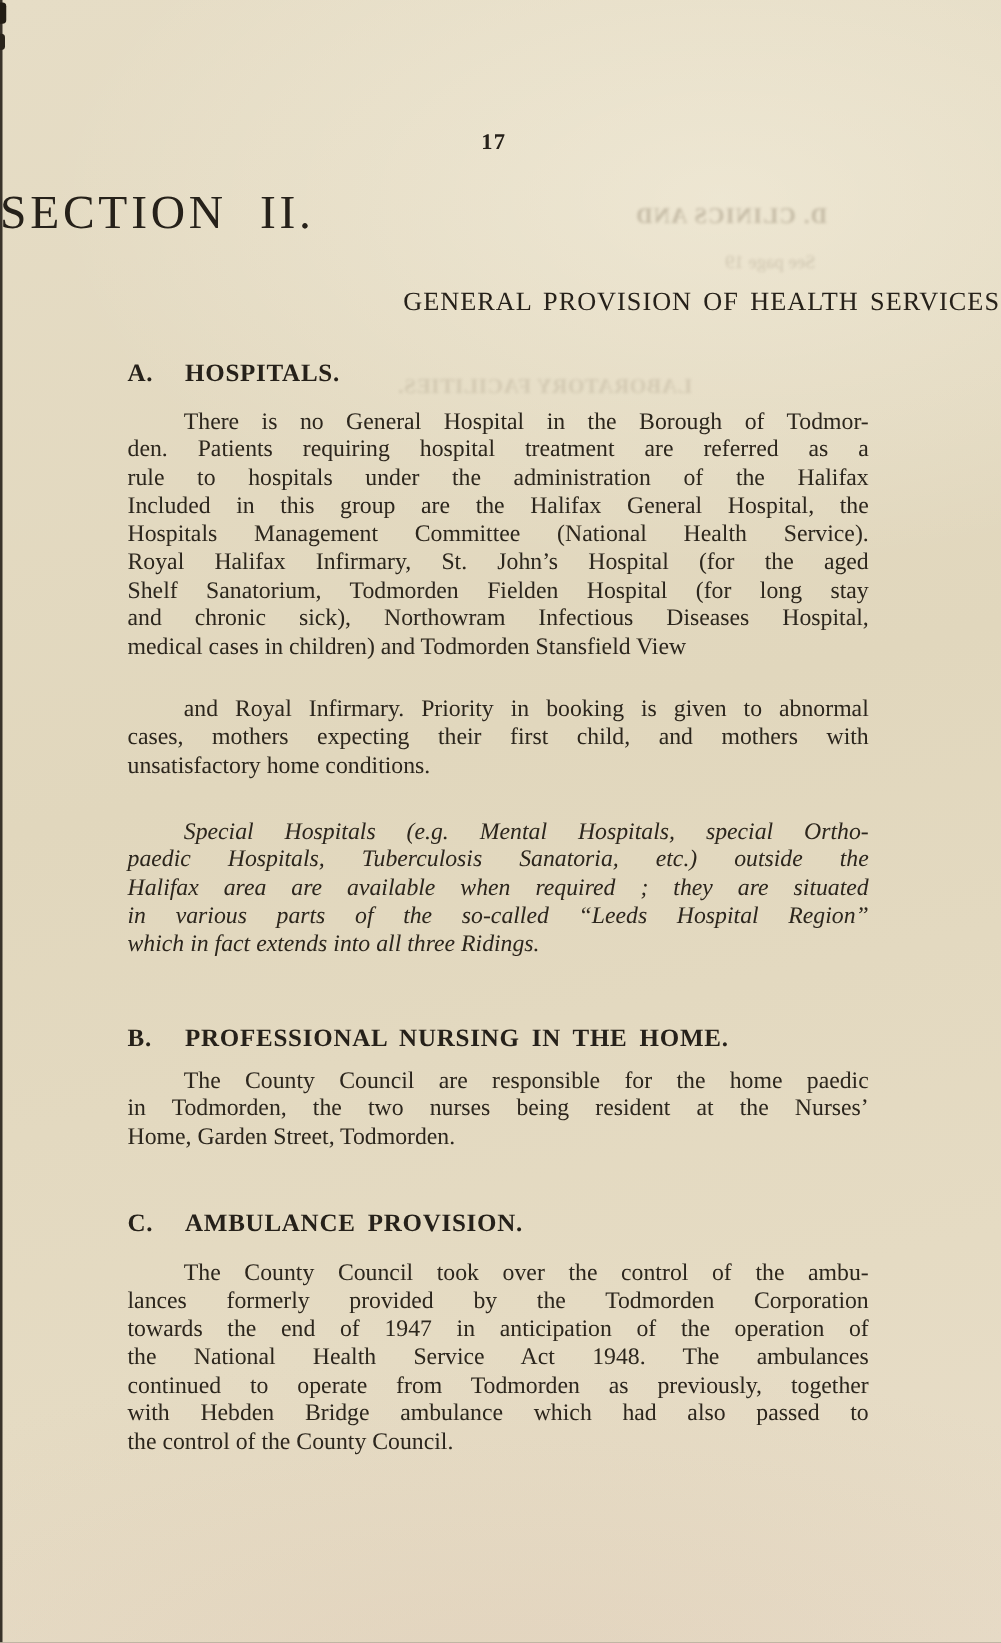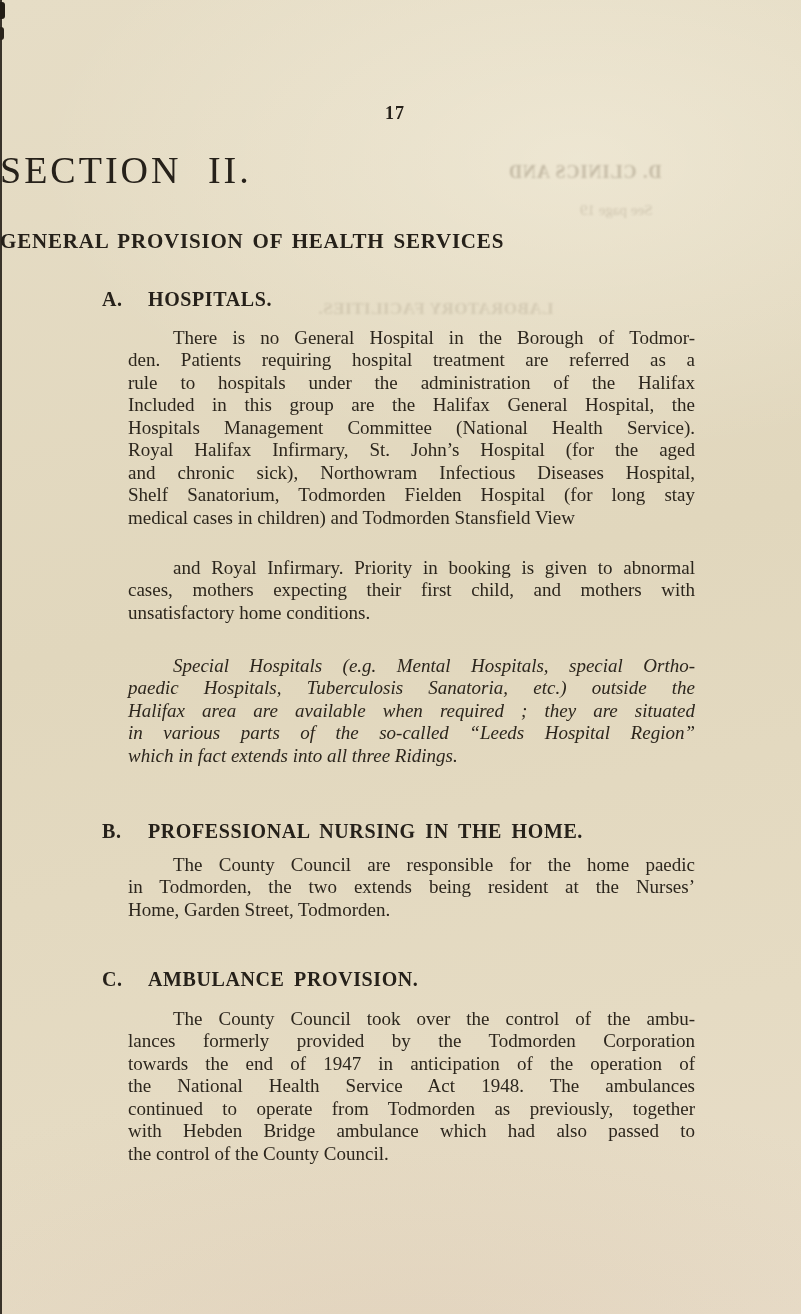--- a/index.html
+++ b/index.html
@@ -42,39 +42,39 @@
     text-align: center; font-size: 18px; font-weight: bold; letter-spacing: 1px;
     color: #26211a;
   }
   .section-title {
     position: absolute; top: 148px; left: 0; width: 798px; margin: 0;
     font-size: 38px; font-weight: normal;
     letter-spacing: 3px; word-spacing: 14px; color: #26211a;
   }
   .subtitle {
     position: absolute; top: 229px; left: 0; width: 800px; margin: 0;
-    text-align: left; font-size: 21px; font-weight: bold;
+    text-align: right; font-size: 21px; font-weight: normal;
     letter-spacing: 0.8px; word-spacing: 3px; color: #26211a;
   }
 
   .sec-head {
     position: absolute; left: 102px; width: 593px;
     display: flex; font-weight: bold; font-size: 20px;
     letter-spacing: 0.6px; word-spacing: 4px; color: #26211a;
   }
   .sec-head .sec-letter { width: 46px; flex: 0 0 46px; }
   .head-a { top: 288px; }
   .head-b { top: 820px; }
   .head-c { top: 968px; }
 
   .para {
     position: absolute; left: 102px; width: 593px;
     font-size: 19px; line-height: 22.45px;
   }
-  .para-line { text-align: justify; text-align-last: justify; margin-left: 26px; }
+  .para-line { text-align: justify; text-align-last: justify; }
   .para-line:last-child { text-align-last: left; }
   .para-line:first-child { padding-left: 45px; }
   .p-a1 { top: 327px; }
   .p-a2 { top: 557px; }
   .p-a3 { top: 655px; font-style: italic; }
   .p-b1 { top: 854px; }
   .p-c1 { top: 1008px; }
 </style>
 </head>
 <body>
@@ -97,22 +97,22 @@
     <span class="sec-letter">A.</span>
     <span class="sec-title">HOSPITALS.</span>
   </div>
   <div class="para p-a1">
       <div class="para-line">There is no General Hospital in the Borough of Todmor-</div>
       <div class="para-line">den. Patients requiring hospital treatment are referred as a</div>
       <div class="para-line">rule to hospitals under the administration of the Halifax</div>
       <div class="para-line">Included in this group are the Halifax General Hospital, the</div>
       <div class="para-line">Hospitals Management Committee (National Health Service).</div>
       <div class="para-line">Royal Halifax Infirmary, St. John’s Hospital (for the aged</div>
+      <div class="para-line">Shelf Sanatorium, Todmorden Fielden Hospital (for long stay</div>
       <div class="para-line">and chronic sick), Northowram Infectious Diseases Hospital,</div>
-      <div class="para-line">Shelf Sanatorium, Todmorden Fielden Hospital (for long stay</div>
       <div class="para-line">medical cases in children) and Todmorden Stansfield View</div>
     </div>
   <div class="para p-a2">
       <div class="para-line">and Royal Infirmary. Priority in booking is given to abnormal</div>
       <div class="para-line">cases, mothers expecting their first child, and mothers with</div>
       <div class="para-line">unsatisfactory home conditions.</div>
     </div>
   <div class="para p-a3">
       <div class="para-line">Special Hospitals (e.g. Mental Hospitals, special Ortho-</div>
       <div class="para-line">paedic Hospitals, Tuberculosis Sanatoria, etc.) outside the</div>
@@ -120,21 +120,21 @@
       <div class="para-line">in various parts of the so-called “Leeds Hospital Region”</div>
       <div class="para-line">which in fact extends into all three Ridings.</div>
     </div>
 
   <div class="sec-head head-b">
     <span class="sec-letter">B.</span>
     <span class="sec-title">PROFESSIONAL NURSING IN THE HOME.</span>
   </div>
   <div class="para p-b1">
       <div class="para-line">The County Council are responsible for the home paedic</div>
-      <div class="para-line">in Todmorden, the two extends being resident at the Nurses’</div>
+      <div class="para-line">in Todmorden, the two nurses being resident at the Nurses’</div>
       <div class="para-line">Home, Garden Street, Todmorden.</div>
     </div>
 
   <div class="sec-head head-c">
     <span class="sec-letter">C.</span>
     <span class="sec-title">AMBULANCE PROVISION.</span>
   </div>
   <div class="para p-c1">
       <div class="para-line">The County Council took over the control of the ambu-</div>
       <div class="para-line">lances formerly provided by the Todmorden Corporation</div>

